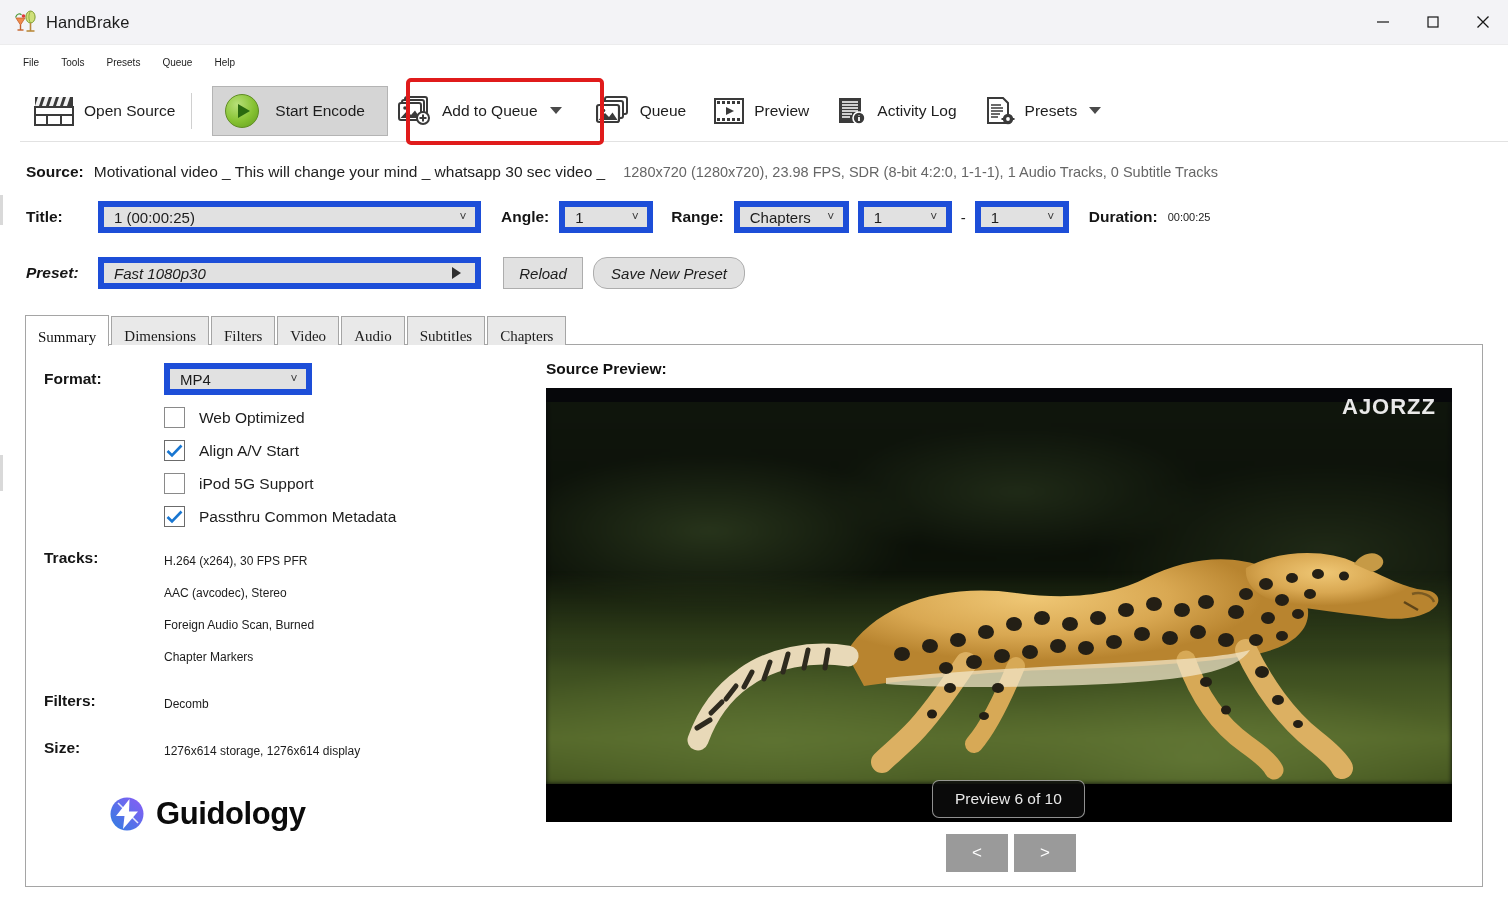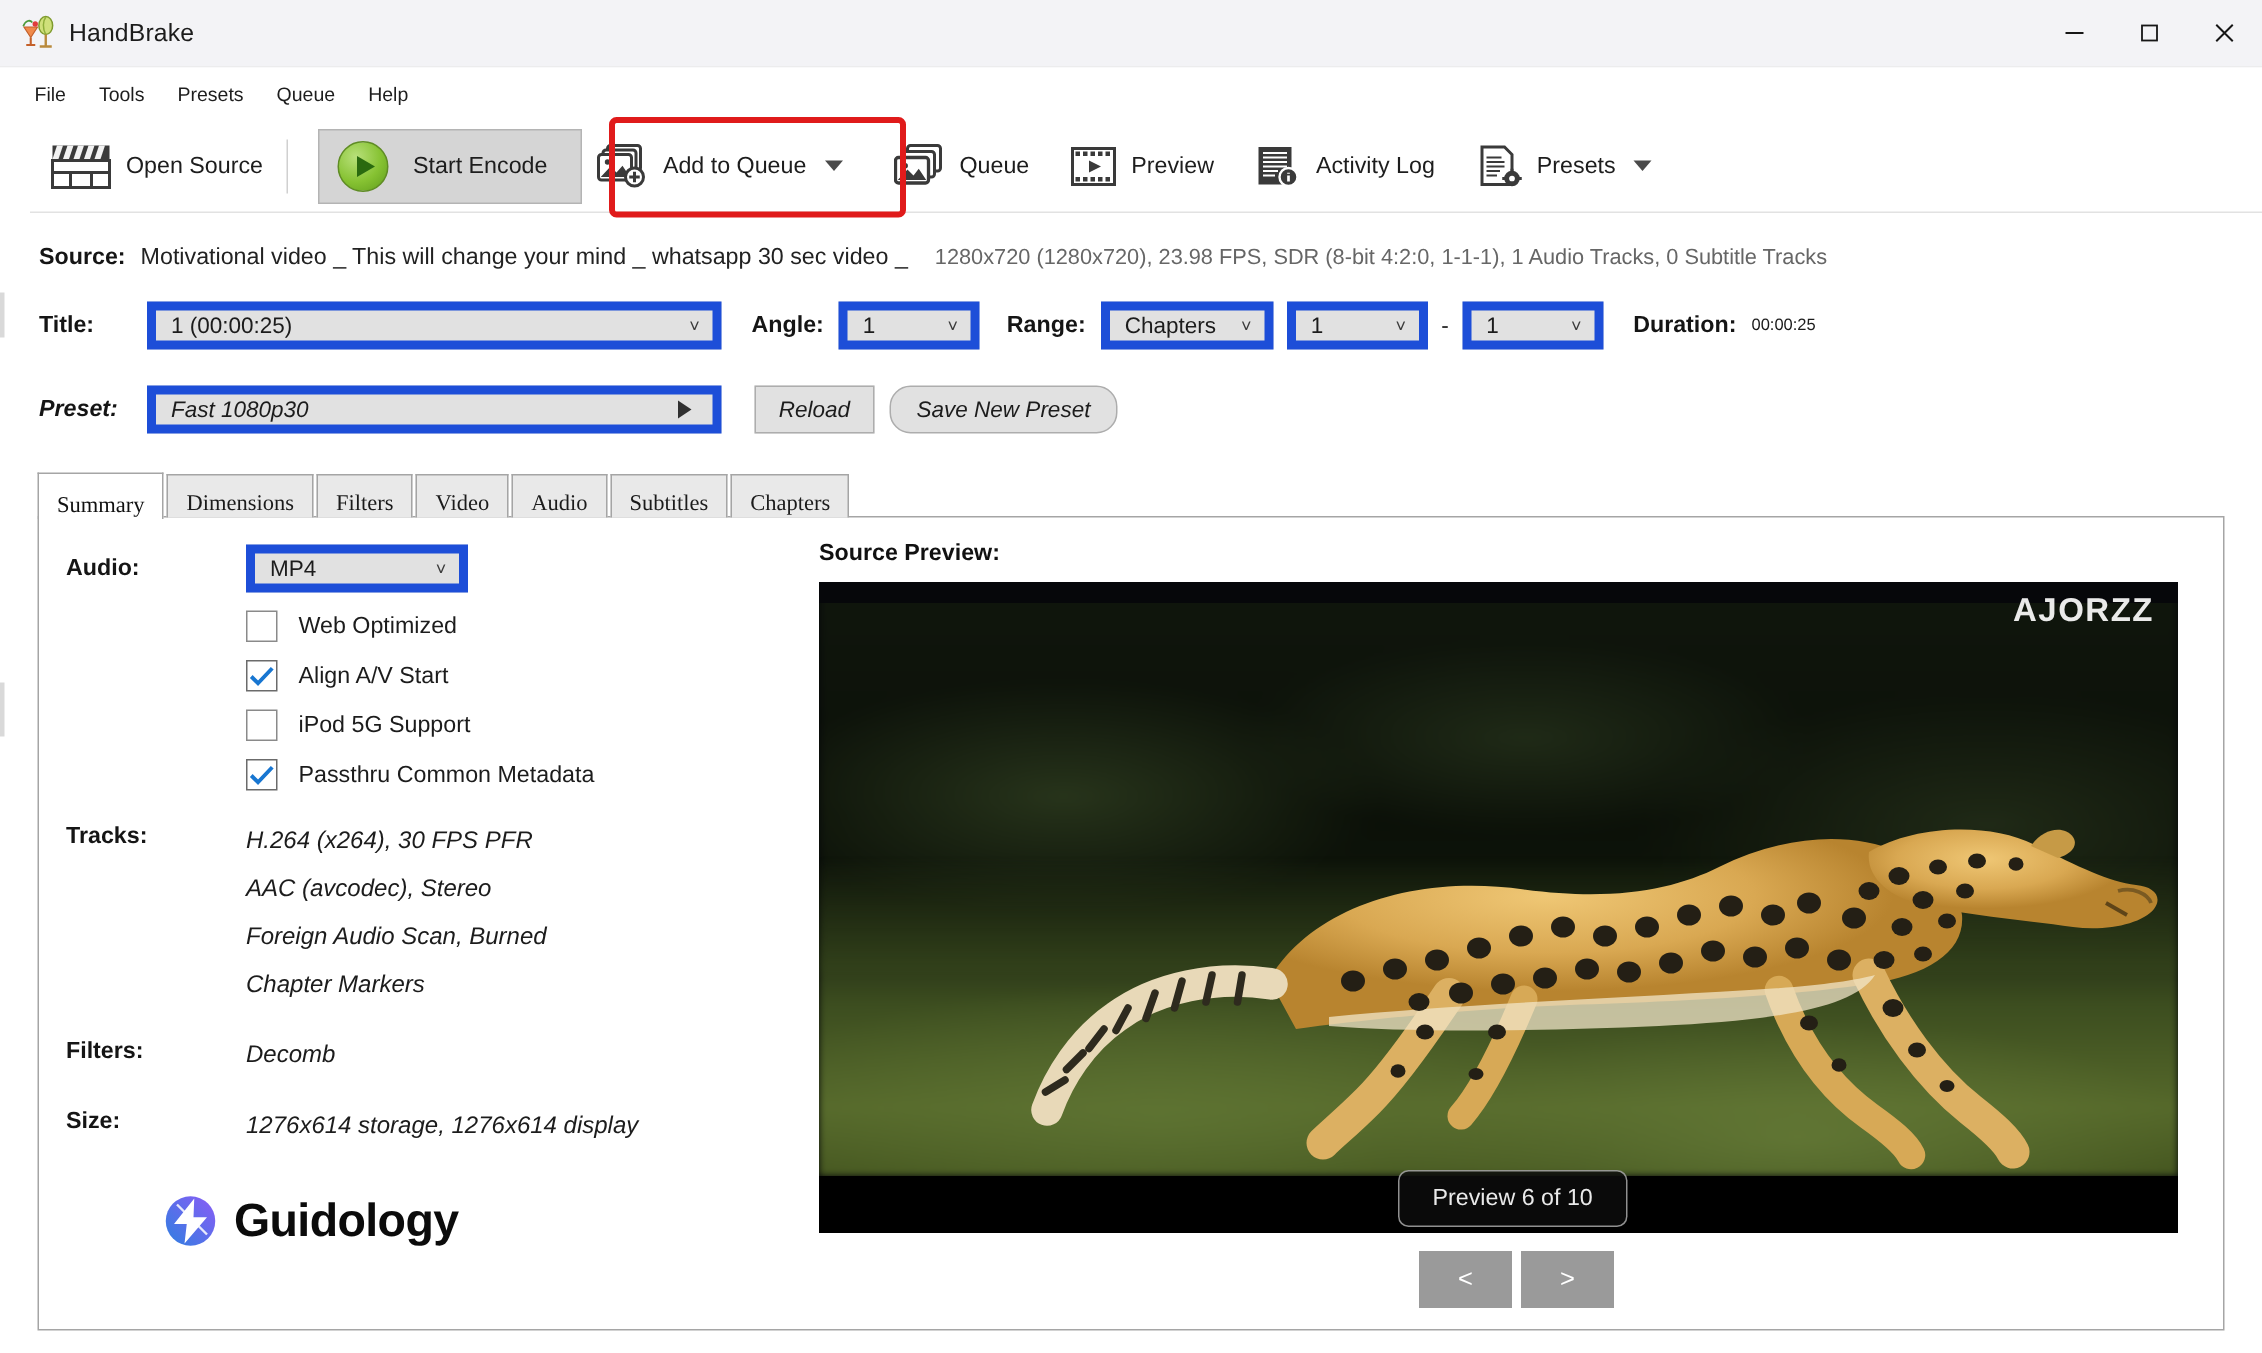--- a/index.html
+++ b/index.html
@@ -35,21 +35,21 @@
     color: #161616;
   }
   .tb-btn svg { display: block; }
 
   
   .menubar {
     position: absolute; left: 0; top: 45px; width: 1508px; height: 35px;
     background: #ffffff; display: flex; align-items: center; padding-left: 12px;
   }
   .menu-item {
-    font-size: 13px; color: #1d1d1d; padding: 4px 11px; line-height: 1;
+    font-size: 10px; color: #1d1d1d; padding: 4px 11px; line-height: 1;
   }
 
   
   .toolbar {
     position: absolute; left: 0; top: 80px; width: 1508px; height: 62px;
     background: #ffffff; display: flex; align-items: center;
     border-bottom: 1px solid #e2e2e2;
     margin-left: 20px;
   }
   .tool {
@@ -149,21 +149,21 @@
     width: 21px; height: 21px; border: 1px solid #8a8a8a; background: #fff;
     display: flex; align-items: center; justify-content: center; flex: none; margin-right: 14px;
   }
   .cbox.checked { border-color: #6b6b6b; }
   .cbox svg { display: block; }
   .chk-lbl { font-size: 15.5px; color: #1c1c1c; }
 
   .info-block { position: absolute; left: 18px; }
   .info-label { font-weight: bold; font-size: 15.5px; color: #151515; position: absolute; left: 0; }
   .info-vals { position: absolute; left: 120px; }
-  .info-vals div { font-size: 16px; color: #1c1c1c; height: 32px; line-height: 32px; white-space: nowrap; font-style: italic; }
+  .info-vals div { font-size: 12px; color: #1c1c1c; height: 32px; line-height: 32px; white-space: nowrap; }
 
   
   .logo {
     position: absolute; left: 108px; top: 795px;
     display: flex; align-items: center;
   }
   .logo-mark { width: 38px; height: 38px; margin-right: 10px; flex: none; }
   .logo-text { font-size: 31px; font-weight: bold; color: #0b0b0b; letter-spacing: -.4px; }
 
   
@@ -455,21 +455,21 @@
         <span>Subtitles</span>
       </div>
     <div class="tab">
         <span>Chapters</span>
       </div>
   </div>
 
   <div class="tabpanel">
 
     <div class="fmt-row">
-      <span class="fmt-label">Audio:</span>
+      <span class="fmt-label">Format:</span>
       <div class="combo" style="width:148px;">
         <span class="cval">MP4</span>
         <span class="arrow">˅</span>
       </div>
     </div>
 
     <div class="chk-list">
       <div class="chk-row">
         <span class="cbox"></span>
         <span class="chk-lbl">Web Optimized</span>

